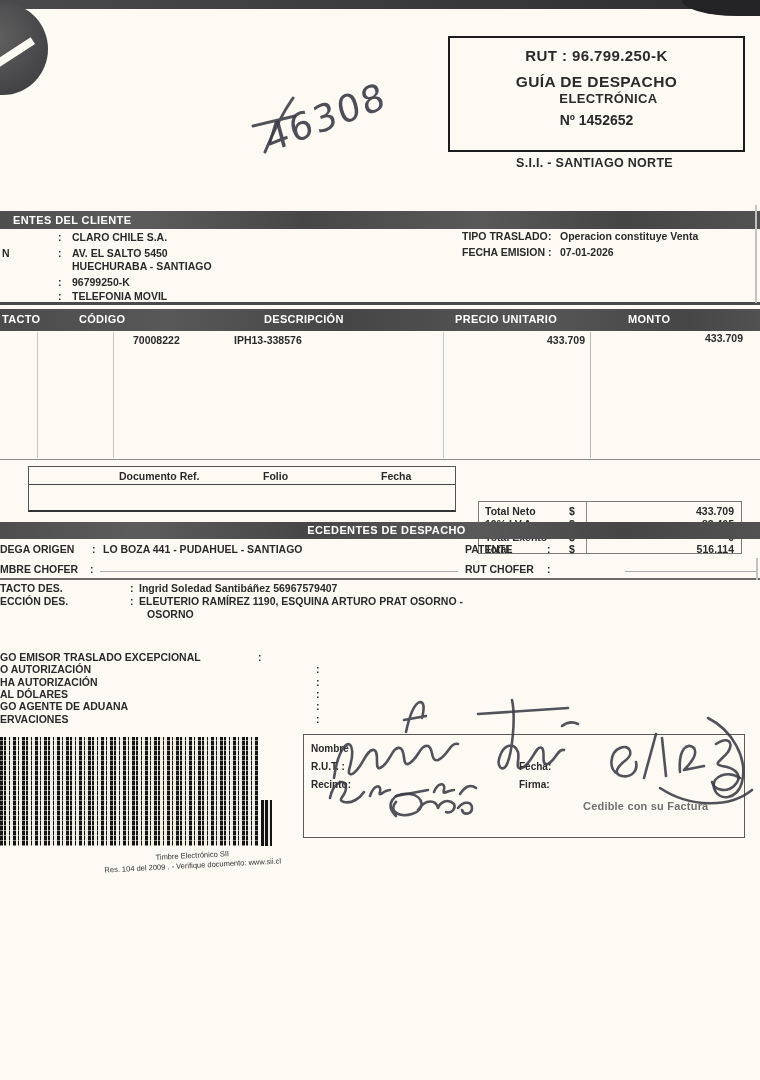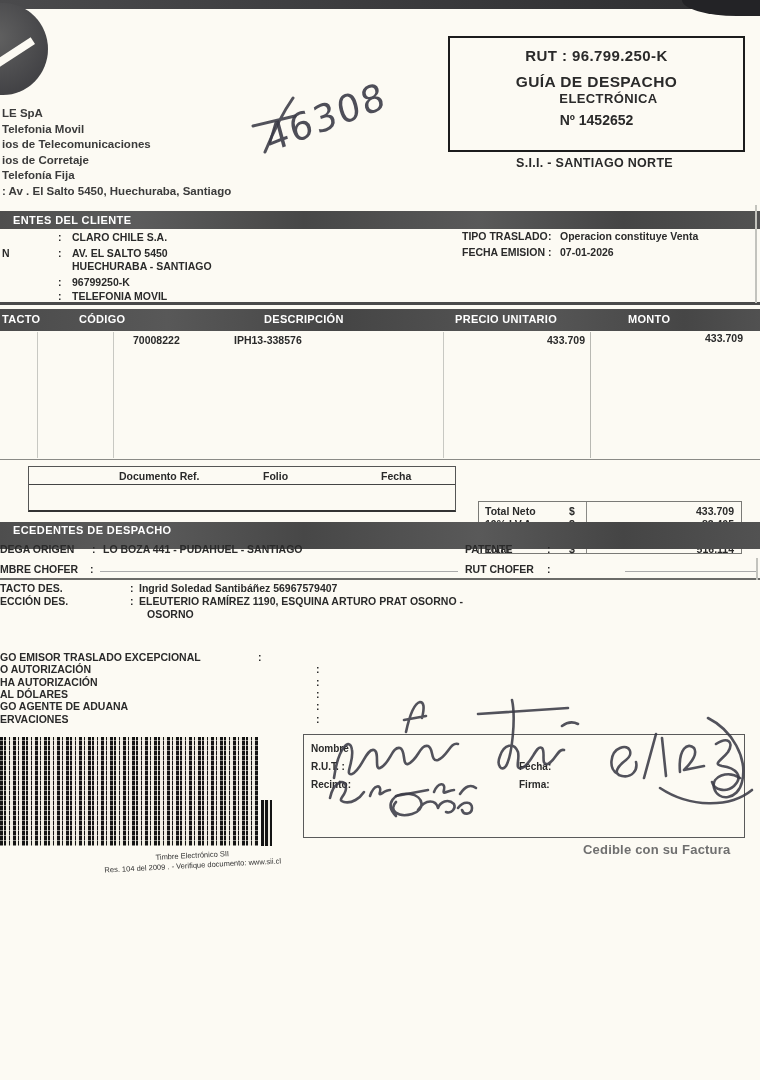--- a/index.html
+++ b/index.html
@@ -52,45 +52,37 @@
   .fineprint{position:absolute;left:6px;top:58px;width:428px;font-size:8.5px;line-height:11px;color:#1f1f1f;}
   
   .barcode{left:0;top:737px;width:258px;height:109px;
     background-image:
       repeating-linear-gradient(0deg, rgba(250,248,240,.5) 0 1px, rgba(0,0,0,0) 1px 5px),
       repeating-linear-gradient(90deg,#141414 0 3px,#efece2 3px 4px,#141414 4px 6px,#efece2 6px 9px,#141414 9px 10px,#efece2 10px 13px,#141414 13px 16px,#efece2 16px 18px,#141414 18px 19px,#efece2 19px 22px);}
   .barcode-sliver{left:261px;top:800px;width:11px;height:46px;
     background-image:repeating-linear-gradient(90deg,#141414 0 3px,#efece2 3px 4px,#141414 4px 7px,#efece2 7px 9px);}
   .timbre{left:85px;top:851px;width:215px;text-align:center;font-size:7.5px;line-height:9.5px;
           color:#333;transform:rotate(-3deg);}
-  .cedible{left:583px;top:842px;font-size:13px;font-weight:bold;color:#6f6f6f;letter-spacing:.2px;}
+  .cedible{left:583px;top:800px;font-size:11px;font-weight:bold;color:#6f6f6f;letter-spacing:.2px;}
   .ink{stroke:#3a3a46;stroke-width:2.6;fill:none;stroke-linecap:round;stroke-linejoin:round;opacity:.88;}
   .edge-art{background:#c3c3bd;width:2px;}
 </style>
 </head>
 <body>
 
 <div class="page">
 
   <div class="abs top-band"></div>
   <div class="abs top-corner"></div>
 
   <div class="abs logo">
     <div class="abs logo-slash" style="left:16px;top:51px;"></div>
 
   </div>
 
-  <div class="abs company">
-    <div>LE SpA</div>
-    <div>Telefonia Movil</div>
-    <div>ios de Telecomunicaciones</div>
-    <div>ios de Corretaje</div>
-    <div>Telefonía Fija</div>
-    <div>: Av . El Salto 5450, Huechuraba, Santiago</div>
-  </div>
 
   <div class="abs hand-code">46308</div>
 
   <div class="abs stamp">
     <div class="rut">RUT : 96.799.250-K</div>
     <div class="t1">GUÍA DE DESPACHO</div>
     <div class="t2">ELECTRÓNICA</div>
     <div class="folio">Nº 1452652</div>
   </div>
   <div class="abs sii-office">S.I.I. - SANTIAGO NORTE</div>
@@ -159,21 +151,21 @@
       <span class="cur">$</span>
       <span class="val">0</span>
     </div>
     <div class="tot-row" style="top:41px;text-align:right;">
       <span class="lab">Total</span>
       <span class="cur">$</span>
       <span class="val">516.114</span>
     </div>
   </div>
 
-  <div class="abs bar" style="top:522px;height:27px;line-height:17px;">ECEDENTES DE DESPACHO</div>
+  <div class="abs bar" style="top:522px;height:17px;line-height:17px;text-align:center;">ECEDENTES DE DESPACHO</div>
   <div class="abs txt" style="left:0;top:543px;">DEGA ORIGEN</div>
   <div class="abs txt" style="left:92px;top:543px;">:</div>
   <div class="abs txt" style="left:103px;top:543px;">LO BOZA 441 - PUDAHUEL - SANTIAGO</div>
   <div class="abs txt" style="left:465px;top:543px;">PATENTE</div>
   <div class="abs txt" style="left:547px;top:543px;">:</div>
 
   <div class="abs txt" style="left:0;top:563px;">MBRE CHOFER</div>
   <div class="abs txt" style="left:90px;top:563px;">:</div>
   <div class="abs" style="left:100px;top:571px;width:358px;height:1px;background:#aaa;"></div>
   <div class="abs txt" style="left:465px;top:563px;">RUT CHOFER</div>

